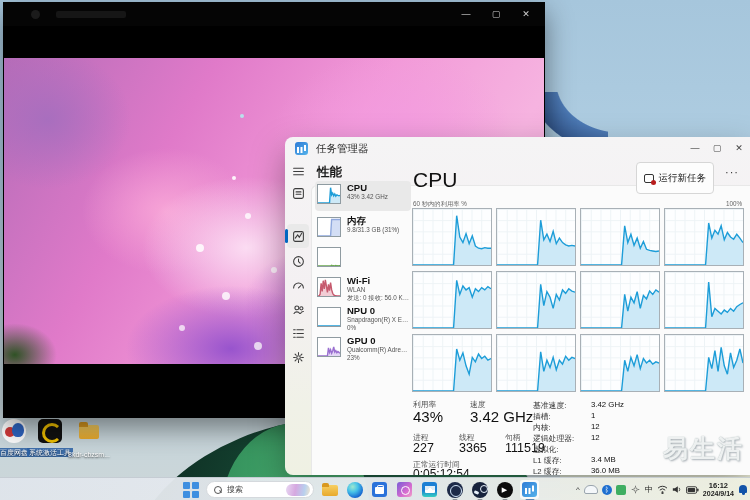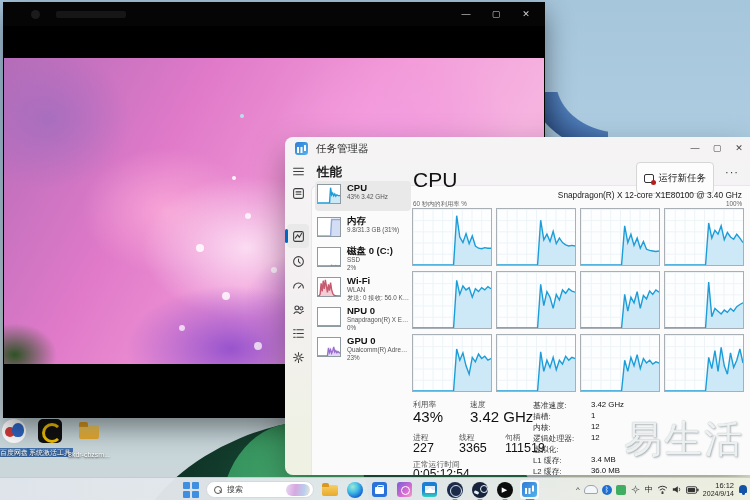--- a/index.html
+++ b/index.html
@@ -196,33 +196,33 @@
   .tb-tray { position:absolute; right:2px; top:0; height:23px; display:flex; align-items:center; gap:4px; }
   .tray-glyph { font-size:8px; color:#333; }
   .i-cloud { width:14px; height:9px; background:#f4f7fa; border:1px solid #9aa5ae;
     border-radius:6px 6px 2px 2px; position:relative; }
   .i-bt { width:10px; height:10px; border-radius:50%; background:#1f6fd0; color:#fff; font-size:7px;
     display:flex; align-items:center; justify-content:center; }
   .i-green { width:10px; height:10px; border-radius:2px; background:#3fae62; }
   .i-gear-sm svg { width:11px; height:11px; stroke:#555; fill:none; stroke-width:1.1; }
   .ime { font-size:8px; color:#222; }
   .tray-svg svg { display:block; }
-  .clock-block { text-align:right; line-height:8px; }
+  .clock-block { text-align:center; line-height:8px;font-weight:bold; }
   .clock-block .t1 { font-size:7.5px; color:#222; }
   .clock-block .t2 { font-size:7px; color:#222; }
   .i-bell { width:10px; height:11px; position:relative; }
   .i-bell::before { content:""; position:absolute; left:1px; top:1px; width:8px; height:8px;
     background:#1253a8; border-radius:4px 4px 1px 1px; }
   .i-bell::after { content:""; position:absolute; left:3.5px; top:9px; width:3px; height:2px;
     background:#1253a8; border-radius:0 0 2px 2px; }
 
   
   .watermark { position:absolute; right:6px; top:414px; width:170px; text-align:right; pointer-events:none; }
-  .wm-big { font-size:38px; font-weight:400; color:rgba(255,255,255,.82);
-    text-shadow:0 0 1px #9aa, 1px 1px 2px rgba(120,130,140,.6); letter-spacing:2px; }
+  .wm-big { font-size:25px; font-weight:700; color:rgba(255,255,255,.82);
+    text-shadow:0 0 1px #9aa, 1px 1px 2px rgba(120,130,140,.6); letter-spacing:2px;margin-top:18px; }
   .wm-url { margin-top:6px; font-size:10px; color:rgba(255,255,255,.92); letter-spacing:1.5px;
     text-shadow:0 1px 2px rgba(100,110,120,.7); }
 </style>
 </head>
 <body>
 
 <div class="wallpaper">
   <div class="wp-silver"></div>
   <div class="wp-ribbon1"></div>
   <div class="wp-ribbon2"></div>
@@ -356,25 +356,20 @@
       <div class="s1">9.8/31.3 GB (31%)</div>
       </div>
   </div>
   <div class="card" style="top:107px;">
     <div class="thumb">
         <svg viewBox="0 0 100 60" preserveAspectRatio="none">
           <polygon points="0,60 0,60 4.761904761904762,60 9.523809523809524,60 14.285714285714285,60 19.047619047619047,60 23.809523809523807,60 28.57142857142857,60 33.33333333333333,60 38.095238095238095,60 42.857142857142854,60 47.61904761904761,60 52.38095238095239,60 57.14285714285714,60 61.904761904761905,57.6 66.66666666666666,59.4 71.42857142857143,58.8 76.19047619047619,59.4 80.95238095238095,58.2 85.71428571428571,59.4 90.47619047619048,58.8 95.23809523809523,59.4 100,59.4 100,60" fill="#d9ead3"></polygon>
           <polyline points="0,60 4.761904761904762,60 9.523809523809524,60 14.285714285714285,60 19.047619047619047,60 23.809523809523807,60 28.57142857142857,60 33.33333333333333,60 38.095238095238095,60 42.857142857142854,60 47.61904761904761,60 52.38095238095239,60 57.14285714285714,60 61.904761904761905,57.6 66.66666666666666,59.4 71.42857142857143,58.8 76.19047619047619,59.4 80.95238095238095,58.2 85.71428571428571,59.4 90.47619047619048,58.8 95.23809523809523,59.4 100,59.4" fill="none" stroke="#6aa84f" stroke-width="1.4" vector-effect="non-scaling-stroke"></polyline>
         </svg>
       </div>
-    <div class="ct">
-        <div class="nm">磁盘 0 (C:)</div>
-      <div class="s1">SSD</div>
-      <div class="s2">2%</div>
-      </div>
   </div>
   <div class="card" style="top:137px;">
     <div class="thumb">
         <svg viewBox="0 0 100 60" preserveAspectRatio="none">
           <polygon points="0,60 0,60 4.761904761904762,60 9.523809523809524,54 14.285714285714285,18 19.047619047619047,45 23.809523809523807,9 28.57142857142857,36 33.33333333333333,6 38.095238095238095,27 42.857142857142854,48 47.61904761904761,21 52.38095238095239,42 57.14285714285714,15 61.904761904761905,39 66.66666666666666,51 71.42857142857143,56.4 76.19047619047619,58.2 80.95238095238095,58.8 85.71428571428571,59.4 90.47619047619048,60 95.23809523809523,60 100,60 100,60" fill="#f2cdd5"></polygon>
           <polyline points="0,60 4.761904761904762,60 9.523809523809524,54 14.285714285714285,18 19.047619047619047,45 23.809523809523807,9 28.57142857142857,36 33.33333333333333,6 38.095238095238095,27 42.857142857142854,48 47.61904761904761,21 52.38095238095239,42 57.14285714285714,15 61.904761904761905,39 66.66666666666666,51 71.42857142857143,56.4 76.19047619047619,58.2 80.95238095238095,58.8 85.71428571428571,59.4 90.47619047619048,60 95.23809523809523,60 100,60" fill="none" stroke="#c65a6e" stroke-width="1.4" vector-effect="non-scaling-stroke"></polyline>
         </svg>
       </div>
     <div class="ct">
         <div class="nm">Wi-Fi</div>
@@ -403,21 +398,20 @@
         </svg>
       </div>
     <div class="ct">
         <div class="nm">GPU 0</div>
       <div class="s1">Qualcomm(R) Adren...</div>
       <div class="s2">23%</div>
       </div>
   </div>
 
   <div class="cpu-head">CPU</div>
-  <div class="cpu-sub">Snapdragon(R) X 12-core X1E80100 @ 3.40 GHz</div>
   <div class="axis-l">60 秒内的利用率 %</div>
   <div class="axis-r">100%</div>
   <div class="core-grid">
       <div class="chart">
         <svg viewBox="0 0 100 60" preserveAspectRatio="none">
           <polygon points="0,60 0,60 4,60 8,60 12,60 16,60 20,60 24,60 28.000000000000004,60 32,60 36,60 40,60 44,60 48,60 52,60 56.00000000000001,7.200000000000003 60,30 64,36 68,26.4 72,37.2 76,28.799999999999997 80,39.599999999999994 84,42 88,42.6 92,41.4 96,42 100,42 100,60" fill="#cde9f7"></polygon>
           <polyline points="0,60 4,60 8,60 12,60 16,60 20,60 24,60 28.000000000000004,60 32,60 36,60 40,60 44,60 48,60 52,60 56.00000000000001,7.200000000000003 60,30 64,36 68,26.4 72,37.2 76,28.799999999999997 80,39.599999999999994 84,42 88,42.6 92,41.4 96,42 100,42" fill="none" stroke="#1d9dd8" stroke-width="1.4" vector-effect="non-scaling-stroke"></polyline>
         </svg>
       </div>
       <div class="chart">

